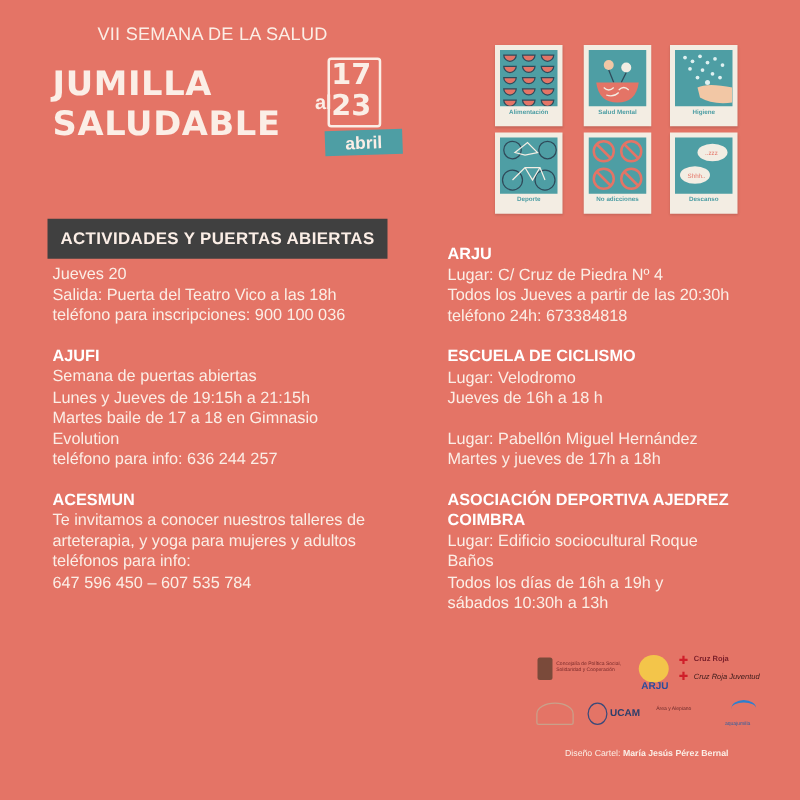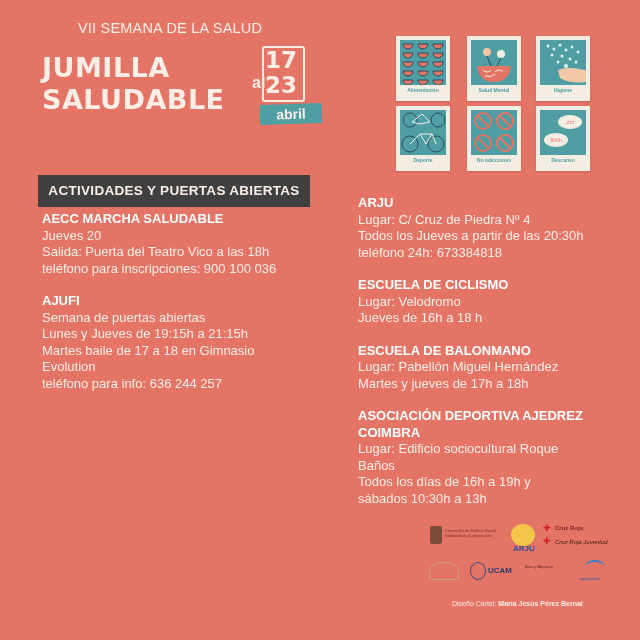--- a/index.html
+++ b/index.html
@@ -176,49 +176,54 @@
       </svg>
     </div>
     <div class="lbl">Descanso</div>
   </div>
 </div>
 
 <div class="col left">
   <div class="block">
   </div>
   <div class="block">
-    <h3>AECC MARCHA SALUDABLE</h3>
     <p>Jueves 20
 Salida: Puerta del Teatro Vico a las 18h
 teléfono para inscripciones: 900 100 036</p>
   </div>
   <div class="block">
     <h3>AJUFI</h3>
     <p>Semana de puertas abiertas
 Lunes y Jueves de 19:15h a 21:15h
 Martes baile de 17 a 18 en Gimnasio
 Evolution
 teléfono para info: 636 244 257</p>
   </div>
+  <div class="block">
+    <h3>ACESMUN</h3>
+    <p>Te invitamos a conocer nuestros talleres de
+arteterapia, y yoga para mujeres y adultos
+teléfonos para info:
+647 596 450 – 607 535 784</p>
+  </div>
 </div>
 
 <div class="col right">
   <div class="block">
     <h3>ARJU</h3>
     <p>Lugar: C/ Cruz de Piedra Nº 4
 Todos los Jueves a partir de las 20:30h
 teléfono 24h: 673384818</p>
   </div>
   <div class="block">
     <h3>ESCUELA DE CICLISMO</h3>
     <p>Lugar: Velodromo
 Jueves de 16h a 18 h</p>
   </div>
   <div class="block">
-    <h3>ESCUELA DE BALONMANO</h3>
     <p>Lugar: Pabellón Miguel Hernández
 Martes y jueves de 17h a 18h</p>
   </div>
   <div class="block">
     <h3>ASOCIACIÓN DEPORTIVA AJEDREZ COIMBRA</h3>
     <p>Lugar: Edificio sociocultural Roque
 Baños
 Todos los días de 16h a 19h y
 sábados 10:30h a 13h</p>
   </div>

